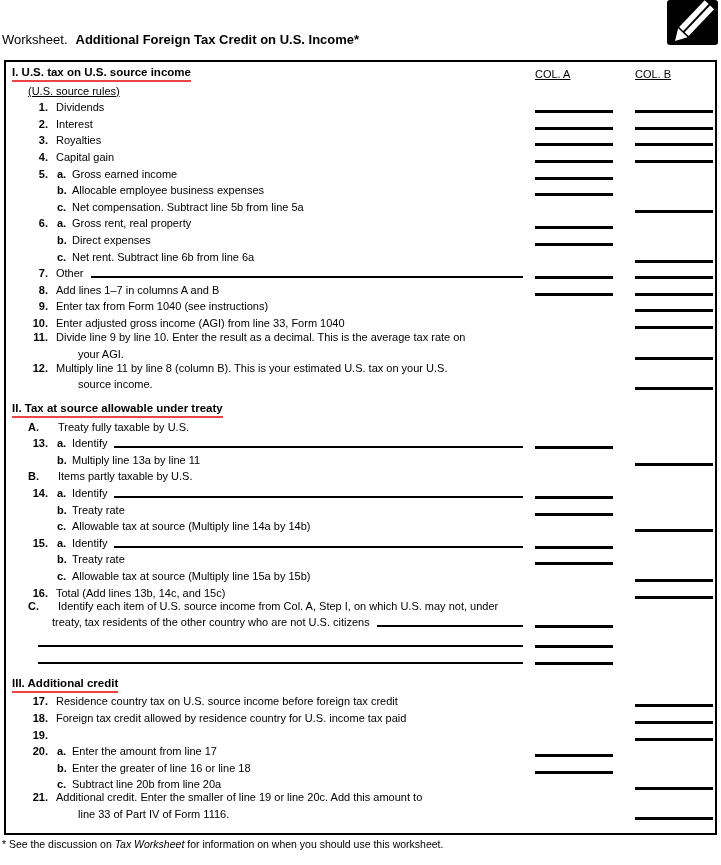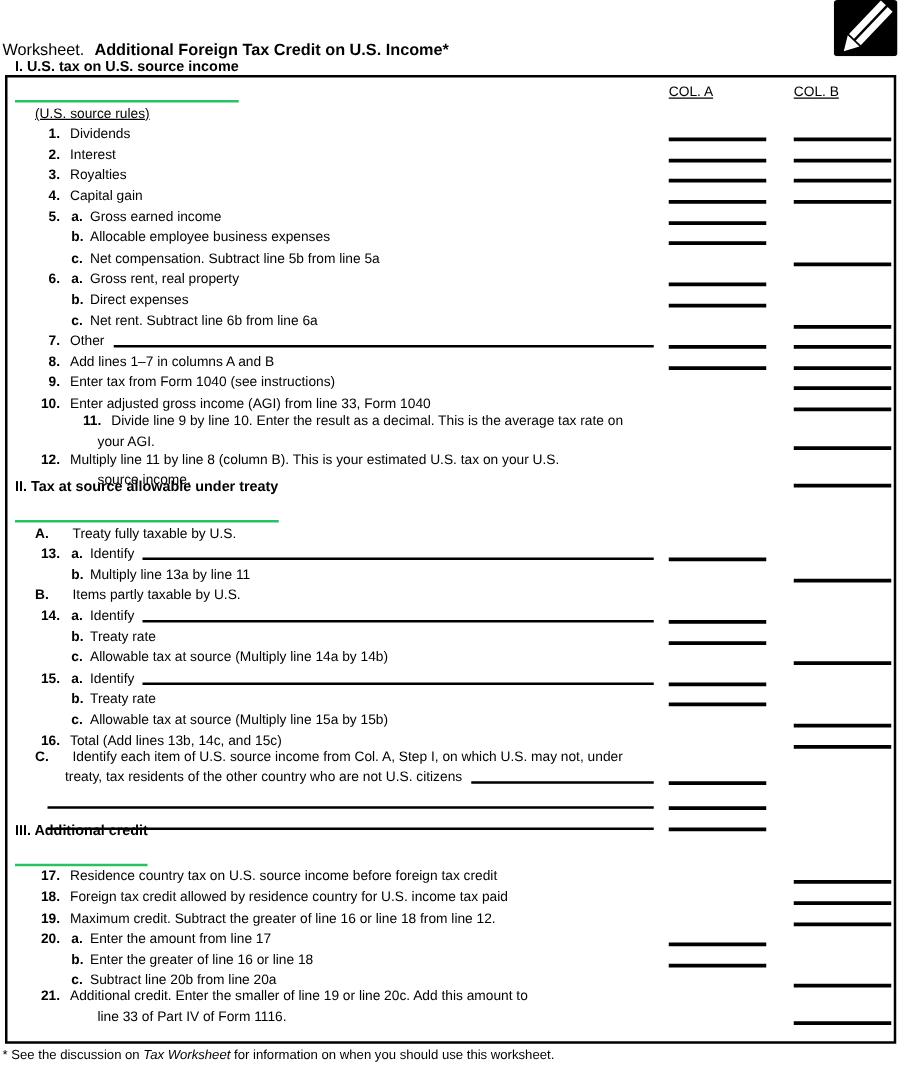--- a/index.html
+++ b/index.html
@@ -20,21 +20,21 @@
   .label{flex:1 1 auto;display:flex;align-items:flex-end;min-width:0;}
   .txt{margin-left:8px;line-height:13px;margin-bottom:1px;white-space:nowrap;}
   .num{flex:0 0 42px;width:42px;text-align:right;font-weight:bold;line-height:13px;margin-bottom:1px;white-space:nowrap;}
   .sub{flex:0 0 15px;width:15px;margin-left:9px;font-weight:bold;line-height:13px;margin-bottom:1px;}
   .sub + .txt{margin-left:0;}
   .lnum{flex:0 0 24px;width:24px;margin-left:22px;font-weight:bold;line-height:13px;margin-bottom:1px;}
   .letter .txt{margin-left:6px;}
   .cont .txt{margin-left:72px;}
   .cont2 .txt{margin-left:46px;margin-top:28px;}
   .sechead{margin-left:6px;font-weight:bold;font-size:11.5px;line-height:13px;
-           border-bottom:2px solid #22c55e;padding-bottom:19px;margin-bottom:0;white-space:nowrap;}
+           border-bottom:2px solid #ef4444;padding-bottom:1px;margin-bottom:0;white-space:nowrap;}
   .note-txt{margin-left:22px;line-height:13px;margin-bottom:1px;text-decoration:underline;white-space:nowrap;text-align:right;}
   .fill{flex:1 1 auto;border-bottom:2px solid #000;margin:0 12px 3px 7px;min-width:18px;}
   .longline{flex:1 1 auto;border-bottom:2px solid #000;margin:0 12px 3px 32px;}
   .slot{flex:0 0 78px;width:78px;}
   .slot.sa{margin-right:22px;}
   .slot.sb{margin-right:2px;}
   .entry{border-bottom:3px solid #000;margin-bottom:2px;width:100%;}
   .colhead{text-decoration:underline;line-height:13px;margin-bottom:1px;}
   .footnote{position:absolute;left:2px;top:838px;font-size:10.5px;white-space:nowrap;}
   .footnote .it{font-style:italic;}
@@ -229,21 +229,21 @@
         <div class="row item">
           <div class="label">
             <span class="num">10.</span>
             <span class="txt">Enter adjusted gross income (AGI) from line 33, Form 1040</span>
           </div>
           <div class="slot sa"></div>
           <div class="slot sb">
             <div class="entry"></div>
           </div>
         </div>
-        <div class="row item" style="height: 14px; padding-left: 33px;">
+        <div class="row item" style="height: 14px;">
           <div class="label">
             <span class="num">11.</span>
             <span class="txt">Divide line 9 by line 10. Enter the result as a decimal. This is the average tax rate on</span>
           </div>
           <div class="slot sa"></div>
           <div class="slot sb"></div>
         </div>
         <div class="row cont">
           <div class="label">
             <span class="txt">your AGI.</span>
@@ -455,21 +455,20 @@
             <span class="txt">Foreign tax credit allowed by residence country for U.S. income tax paid</span>
           </div>
           <div class="slot sa"></div>
           <div class="slot sb">
             <div class="entry"></div>
           </div>
         </div>
         <div class="row item">
           <div class="label">
             <span class="num">19.</span>
-            <span class="txt">Maximum credit. Subtract the greater of line 16 or line 18 from line 12.</span>
           </div>
           <div class="slot sa"></div>
           <div class="slot sb">
             <div class="entry"></div>
           </div>
         </div>
         <div class="row item">
           <div class="label">
             <span class="num">20.</span>
             <span class="sub">a.</span>

